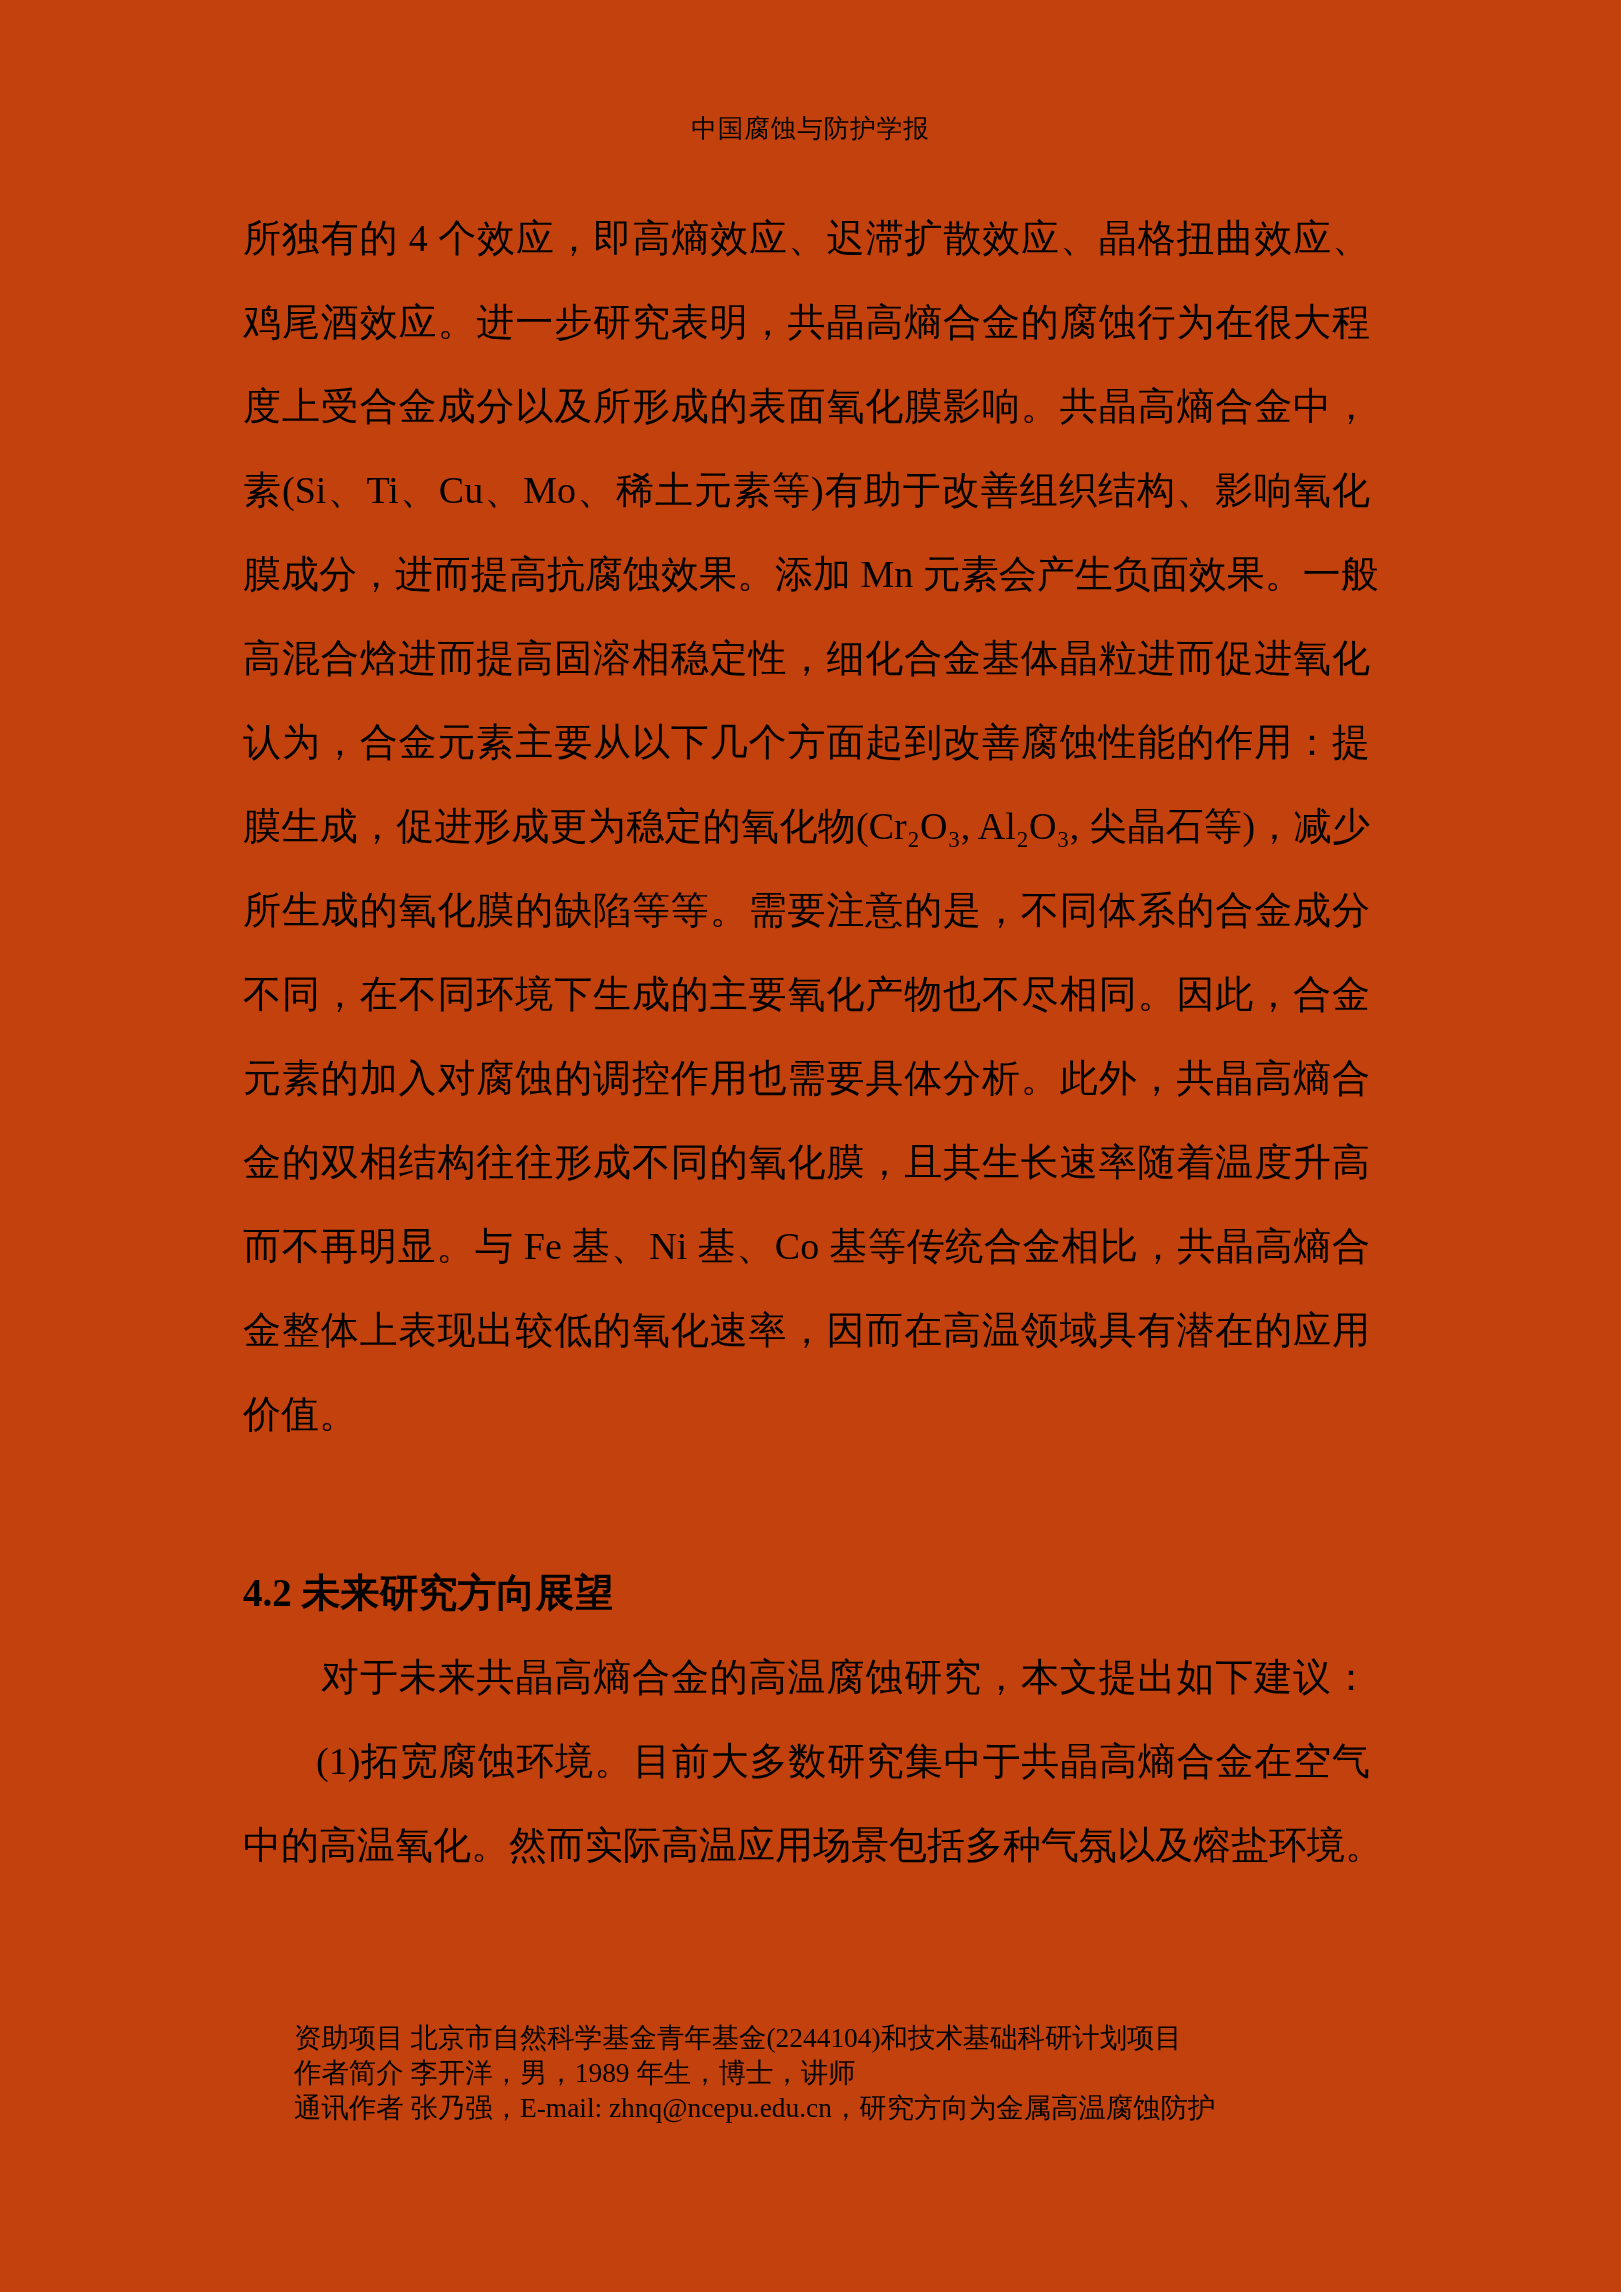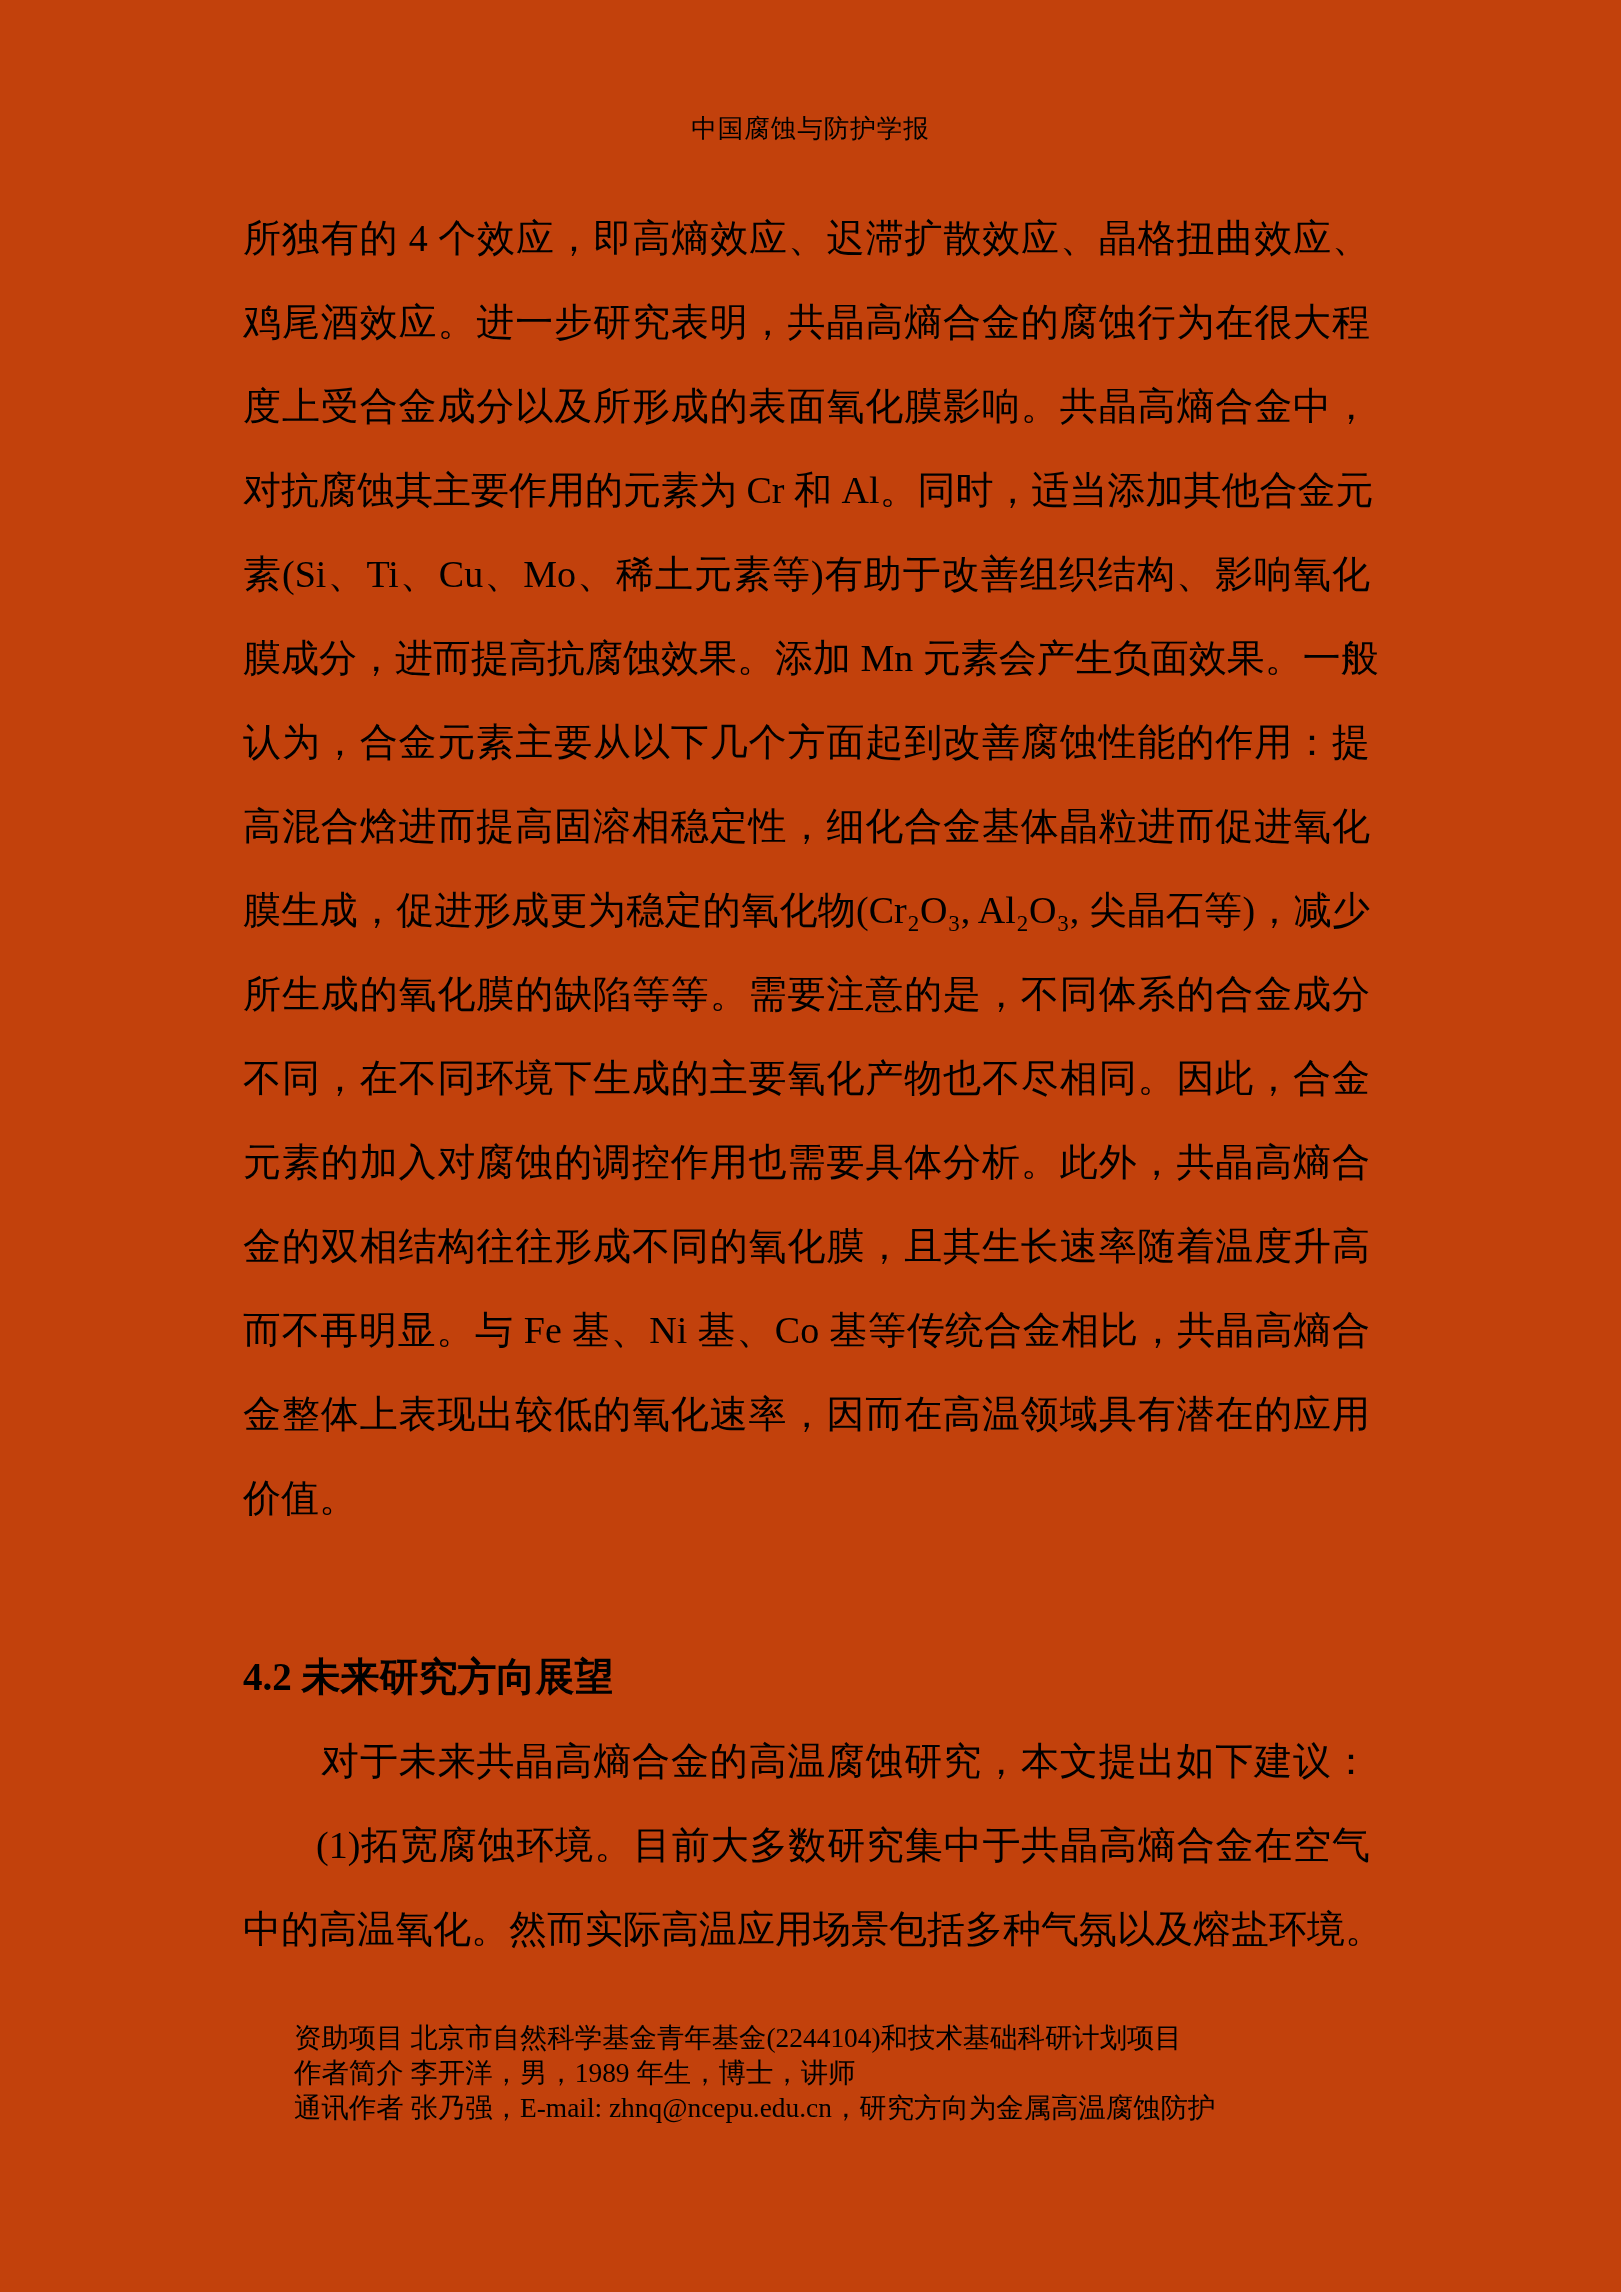--- a/index.html
+++ b/index.html
@@ -78,25 +78,24 @@
 <div class="page">
 
   <header class="doc-header">
     <div class="journal-cn">中国腐蚀与防护学报</div>
   </header>
 
   <main class="doc-body">
     <div class="line">所独有的 4 个效应，即高熵效应、迟滞扩散效应、晶格扭曲效应、</div>
     <div class="line">鸡尾酒效应。进一步研究表明，共晶高熵合金的腐蚀行为在很大程</div>
     <div class="line">度上受合金成分以及所形成的表面氧化膜影响。共晶高熵合金中，</div>
-    <div class="line">对抗腐蚀其主要作用的元素为 Cr 和 Al。同时，适当添加其他合金元</div>
     <div class="line">素(Si、Ti、Cu、Mo、稀土元素等)有助于改善组织结构、影响氧化</div>
     <div class="line">膜成分，进而提高抗腐蚀效果。添加 Mn 元素会产生负面效果。一般</div>
+    <div class="line">高混合焓进而提高固溶相稳定性，细化合金基体晶粒进而促进氧化</div>
     <div class="line">认为，合金元素主要从以下几个方面起到改善腐蚀性能的作用：提</div>
-    <div class="line">高混合焓进而提高固溶相稳定性，细化合金基体晶粒进而促进氧化</div>
     <div class="line">膜生成，促进形成更为稳定的氧化物(Cr₂O₃, Al₂O₃, 尖晶石等)，减少</div>
     <div class="line">所生成的氧化膜的缺陷等等。需要注意的是，不同体系的合金成分</div>
     <div class="line">不同，在不同环境下生成的主要氧化产物也不尽相同。因此，合金</div>
     <div class="line">元素的加入对腐蚀的调控作用也需要具体分析。此外，共晶高熵合</div>
     <div class="line">金的双相结构往往形成不同的氧化膜，且其生长速率随着温度升高</div>
     <div class="line">而不再明显。与 Fe 基、Ni 基、Co 基等传统合金相比，共晶高熵合</div>
     <div class="line">金整体上表现出较低的氧化速率，因而在高温领域具有潜在的应用</div>
     <div class="line short">价值。</div>
 
     <div class="section-heading">4.2 未来研究方向展望</div>

